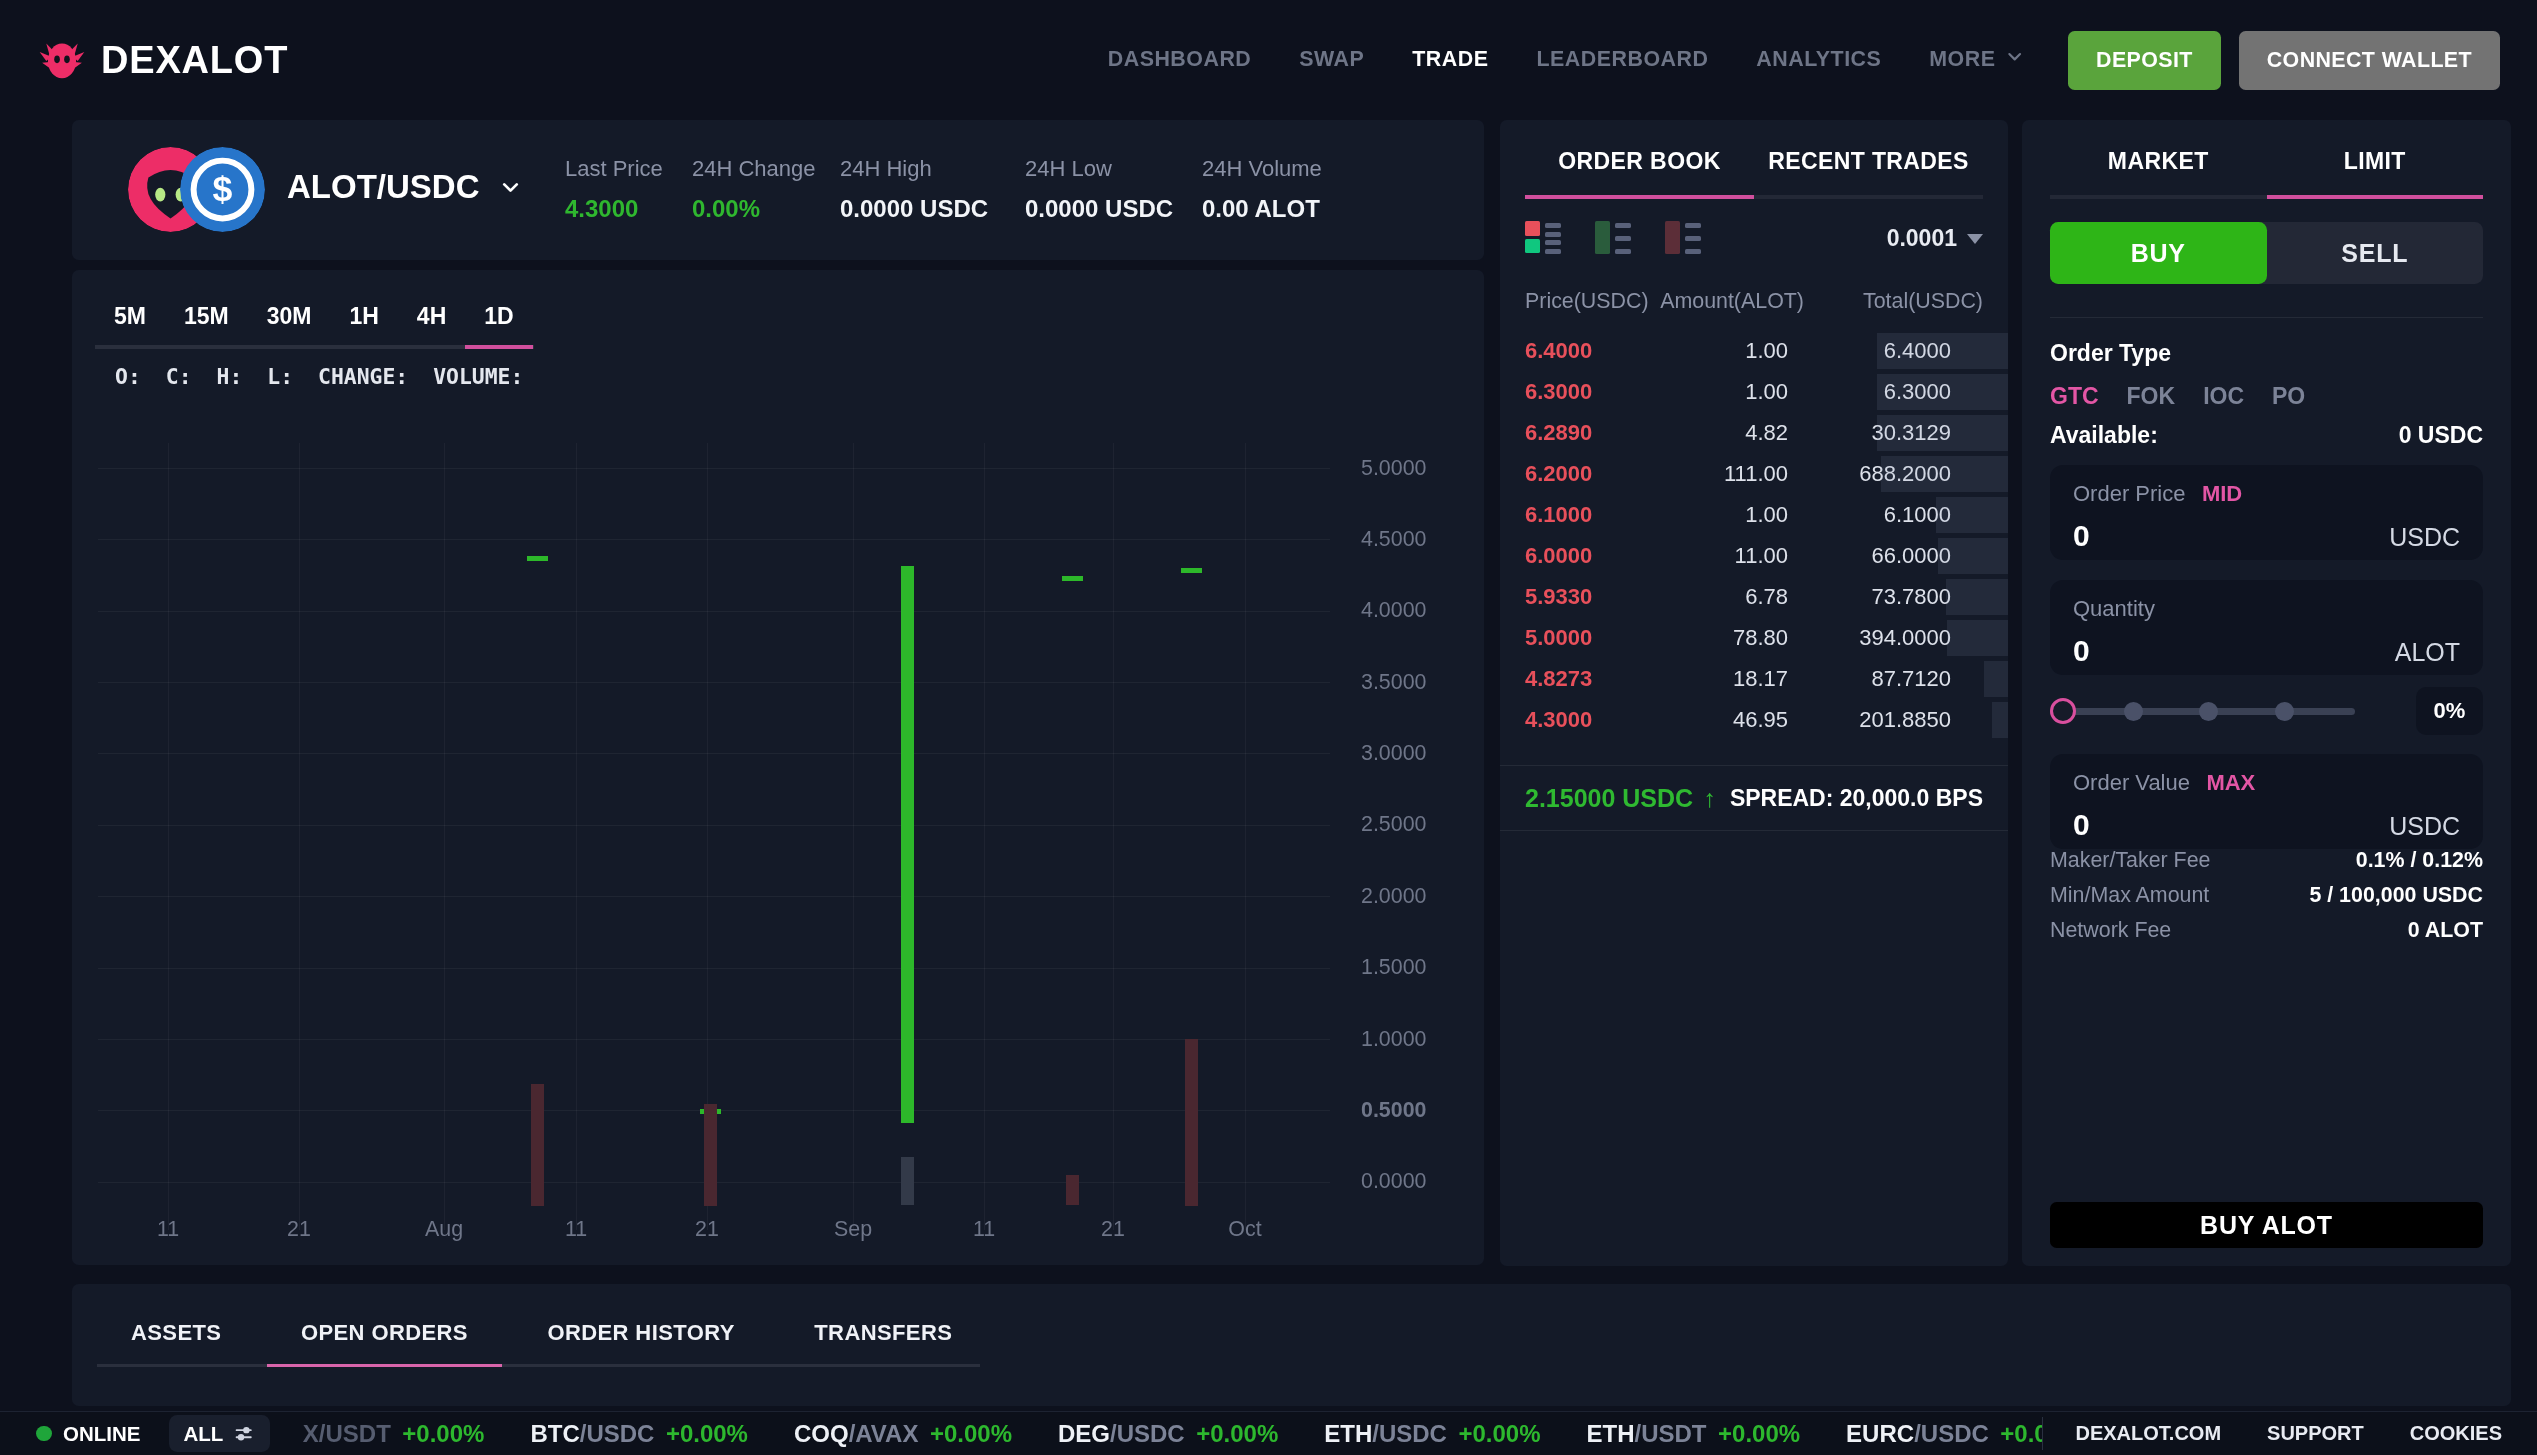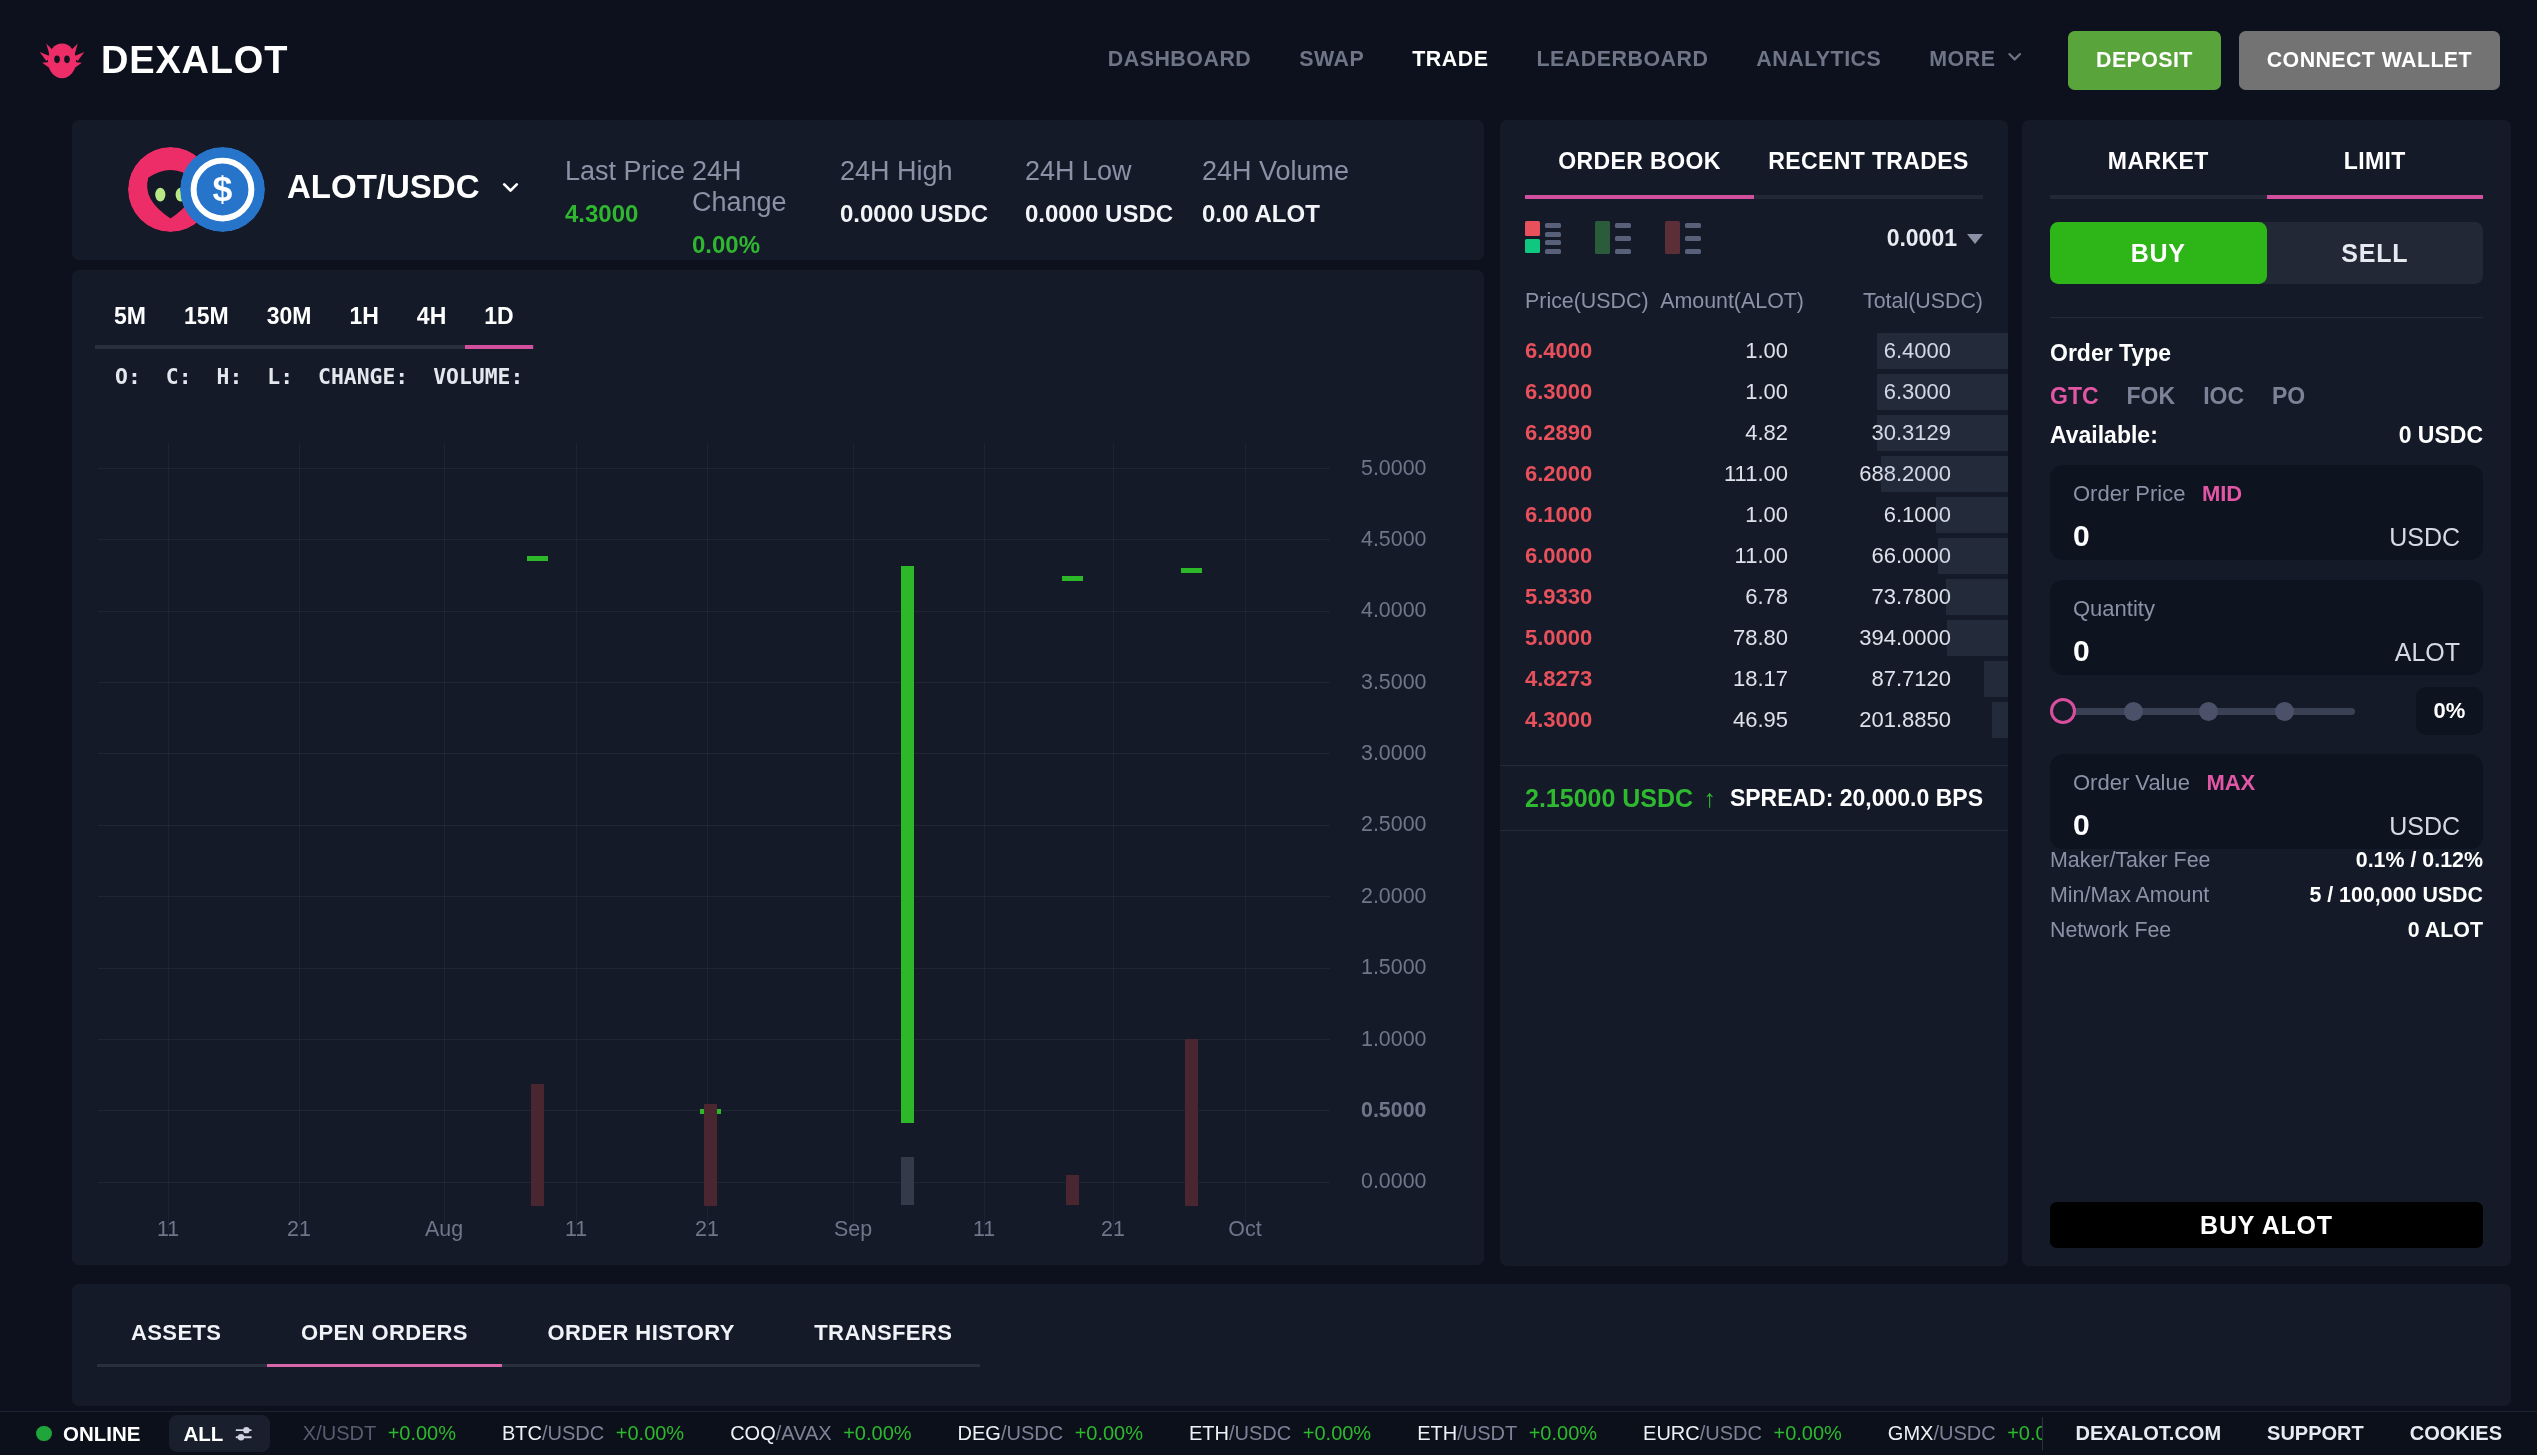--- a/index.html
+++ b/index.html
@@ -26,21 +26,21 @@
 
   
   .pair-panel { left:72px; top:120px; width:1412px; height:140px; }
   .coins { position:absolute; left:56px; top:27px; display:flex; }
   .coin { width:85px; height:85px; border-radius:50%; }
   .coin + .coin { margin-left:-33px; }
   .pair-name { position:absolute; left:215px; top:48px; font-size:33px; font-weight:700;
     color:#fff; display:flex; align-items:center; gap:18px; cursor:pointer; }
   .pair-stats { position:absolute; left:493px; top:36px; display:flex; }
   .stat { display:flex; flex-direction:column; gap:13px; }
-  .stat-label { font-size:27px; color:#8b92a6; }
+  .stat-label { font-size:22px; color:#8b92a6; }
   .stat-value { font-size:24px; font-weight:700; color:#f2f4f8; }
   .stat-value.green { color:#2fb72f; }
 
   
   .chart-panel { left:72px; top:270px; width:1412px; height:995px; overflow:hidden; }
   .tf-row { position:absolute; left:23px; top:21.4px; width:439px; display:flex;
     border-bottom:4.1px solid #2a2f3d; }
   .tf-tab { font-size:23px; font-weight:700; color:#fff; padding:11.5px 19px 15px;
     cursor:pointer; border-bottom:4.1px solid transparent; margin-bottom:-4.1px; }
   .tf-tab.active { border-bottom-color:#d14f9d; }
@@ -137,21 +137,21 @@
   .bt-tab.active { border-bottom-color:#d965ab; }
 
   
   .ticker { position:absolute; left:0; bottom:0; width:2538px; height:44px; background:#0c101a;
     border-top:0.8px solid #1d2332; display:flex; align-items:center; padding:0 36px; }
   .status { display:flex; align-items:center; gap:11.5px; font-size:20.5px; font-weight:700; color:#fff; }
   .online-dot { width:15.6px; height:15.6px; border-radius:50%; background:#1fa53a; }
   .all-pill { margin-left:28px; display:flex; align-items:center; gap:10px; background:#191f2d;
     border-radius:8.2px; padding:6.6px 15px; font-size:20.5px; font-weight:700; color:#fff; cursor:pointer; }
   .tick-items { display:flex; align-items:center; gap:46px; margin-left:33px; overflow:hidden; flex:1; }
-  .tick { display:flex; gap:11.5px; font-size:20px; font-weight:400; white-space:nowrap; cursor:pointer; }
+  .tick { display:flex; gap:11.5px; font-size:24px; font-weight:700; white-space:nowrap; cursor:pointer; }
   .tick .base { color:#eef1f6; } .tick .quote { color:#7c8397; }
   .tick .chg { color:#2db82e; }
   .tick.faded .base, .tick.faded .quote { color:#565d70; }
   .foot-links { display:flex; align-items:center; gap:46px; margin-left:25px; }
   .vdiv { width:0.8px; height:33px; background:#2a3040; margin-right:8.2px; }
   .foot-link { font-size:20px; font-weight:700; color:#e8ebf2; cursor:pointer; white-space:nowrap; }
 </style>
 </head>
 <body>
 

